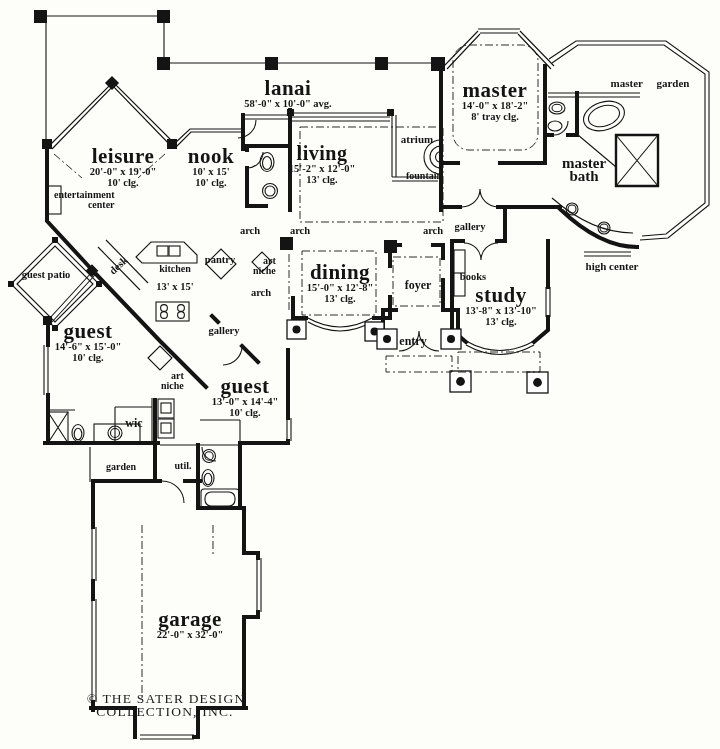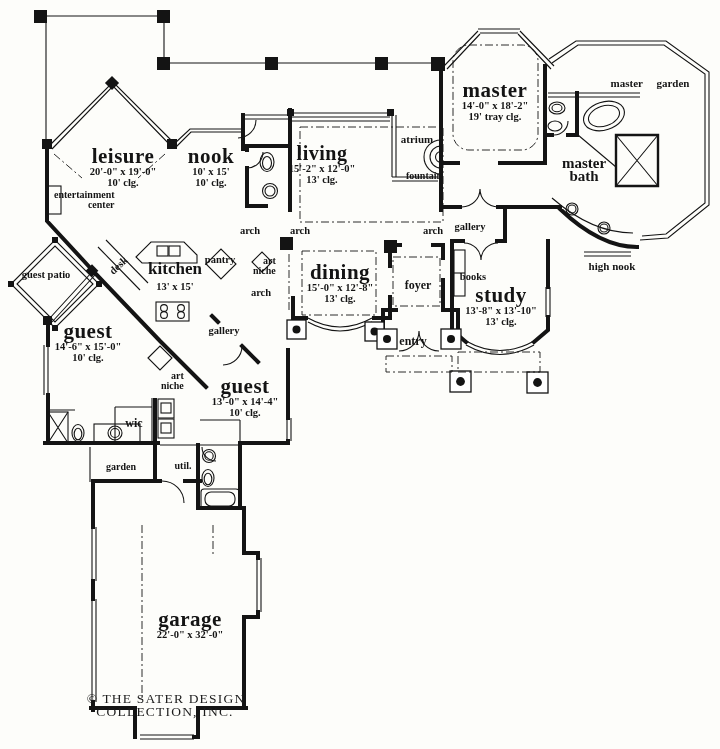--- a/index.html
+++ b/index.html
@@ -9,21 +9,21 @@
   .w{stroke:#141414;stroke-width:4;fill:none;stroke-linecap:square;}
   .w2{stroke:#141414;stroke-width:2.4;fill:none;}
   .t{stroke:#141414;stroke-width:1.1;fill:none;}
   .d{stroke:#141414;stroke-width:0.9;fill:none;stroke-dasharray:8 3 2 3;}
   .blk{fill:#141414;stroke:none;}
   .wc{fill:#fff;stroke:#141414;stroke-width:1.3;}
   .lbl{position:absolute;transform:translate(-50%,-50%);text-align:center;font-weight:bold;
        white-space:nowrap;line-height:1;}
   .rm .nm{display:block;font-size:21px;line-height:20px;letter-spacing:.5px;}
   .rm .dm{display:block;font-size:10.5px;line-height:11px;}
-  .nm-sm{display:block;font-size:17px;line-height:12px;}
+  .nm-sm{display:block;font-size:10px;line-height:12px;}
   .s10{font-size:10px;}
   .s105{font-size:10.5px;}
   .s11{font-size:11px;}
   .s12{font-size:12px;}
   .s15{font-size:15px;line-height:13px;}
   .tl{transform:none;text-align:right;}
   .rot{transform:translate(-50%,-50%) rotate(-42deg);}
   .wsp{word-spacing:11px;}
   .copy{font-size:13.5px;letter-spacing:1.2px;font-weight:normal;color:#1c1c1c;}
   .two{line-height:9.5px;font-size:10px;}
@@ -213,20 +213,24 @@
     <rect class="d" x="300" y="127" width="143" height="95"></rect>
     <rect class="d" x="302" y="251" width="74" height="64"></rect>
     <rect class="d" x="453" y="45" width="85" height="105" rx="16"></rect>
     <rect class="d" x="393" y="257" width="47" height="49"></rect>
     <rect class="d" x="458" y="352" width="82" height="20"></rect>
     <rect class="d" x="386" y="356" width="66" height="16"></rect>
     <path class="d" d="M142,525 V700 M213,525 V556 M289,254 V313 M54,154 L82,178 M165,154 L138,178"></path>
   </g>
 </svg>
 
+<div class="lbl rm" style="left:288px;top:93px;">
+  <span class="nm">lanai</span>
+  <span class="dm">58'-0" x 10'-0" avg.</span>
+</div>
 
 <div class="lbl rm" style="left:123px;top:167px;">
   <span class="nm">leisure</span>
   <span class="dm">20'-0" x 19'-0"</span>
   <span class="dm">10' clg.</span>
 </div>
 
 <div class="lbl rm" style="left:211px;top:167px;">
   <span class="nm">nook</span>
   <span class="dm">10' x 15'</span>
@@ -241,21 +245,21 @@
 
 <div class="lbl rm" style="left:340px;top:283px;">
   <span class="nm">dining</span>
   <span class="dm">15'-0" x 12'-8"</span>
   <span class="dm">13' clg.</span>
 </div>
 
 <div class="lbl rm" style="left:495px;top:101px;">
   <span class="nm">master</span>
   <span class="dm">14'-0" x 18'-2"</span>
-  <span class="dm">19' tray clg.</span>
+  <span class="dm">8' tray clg.</span>
 </div>
 
 <div class="lbl rm" style="left:501px;top:306px;">
   <span class="nm">study</span>
   <span class="dm">13'-8" x 13'-10"</span>
   <span class="dm">13' clg.</span>
 </div>
 
 <div class="lbl rm" style="left:88px;top:342px;">
   <span class="nm">guest</span>
@@ -310,21 +314,21 @@
 <div class="lbl s105" style="left:261px;top:293px;">arch</div>
 
 <div class="lbl s105" style="left:224px;top:331px;">gallery</div>
 <div class="lbl s105" style="left:470px;top:227px;">gallery</div>
 
 <div class="lbl s11" style="left:417px;top:139px;">atrium</div>
 <div class="lbl s10" style="left:424px;top:176px;">fountain</div>
 <div class="lbl s12" style="left:418px;top:285px;">foyer</div>
 <div class="lbl s12" style="left:413px;top:341px;">entry</div>
 <div class="lbl s105" style="left:473px;top:277px;">books</div>
-<div class="lbl s11" style="left:612px;top:266px;">high nook</div>
+<div class="lbl s11" style="left:612px;top:266px;">high center</div>
 <div class="lbl s12" style="left:134px;top:423px;">wic</div>
 <div class="lbl s10" style="left:121px;top:467px;">garden</div>
 <div class="lbl s10" style="left:183px;top:466px;">util.</div>
 
 <div class="lbl copy" style="left:166px;top:699px;">© THE SATER DESIGN</div>
 <div class="lbl copy" style="left:165px;top:712px;text-align:right;">COLLECTION, INC.</div>
 
 </div>
 
 </body></html>

